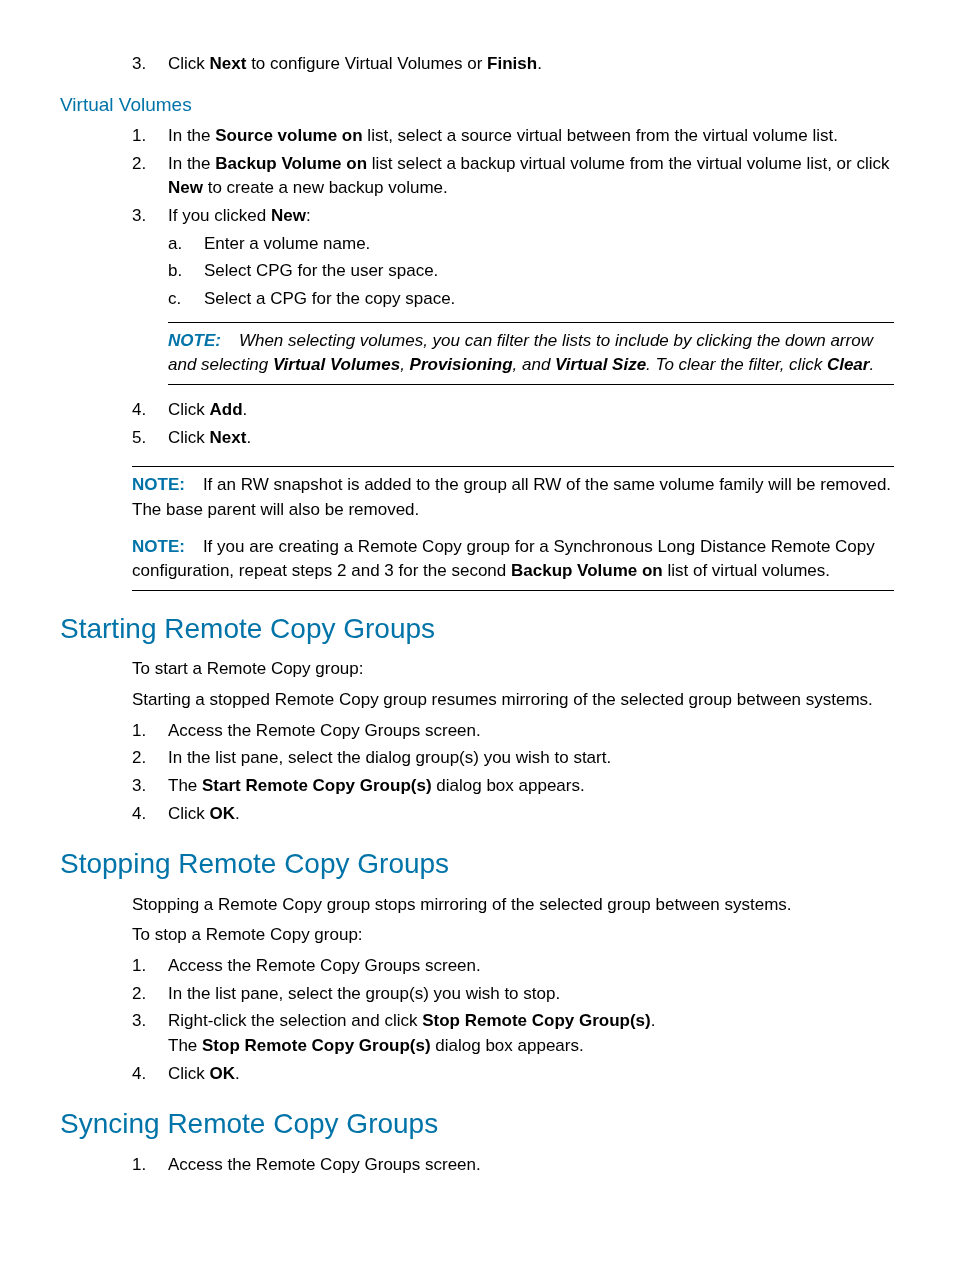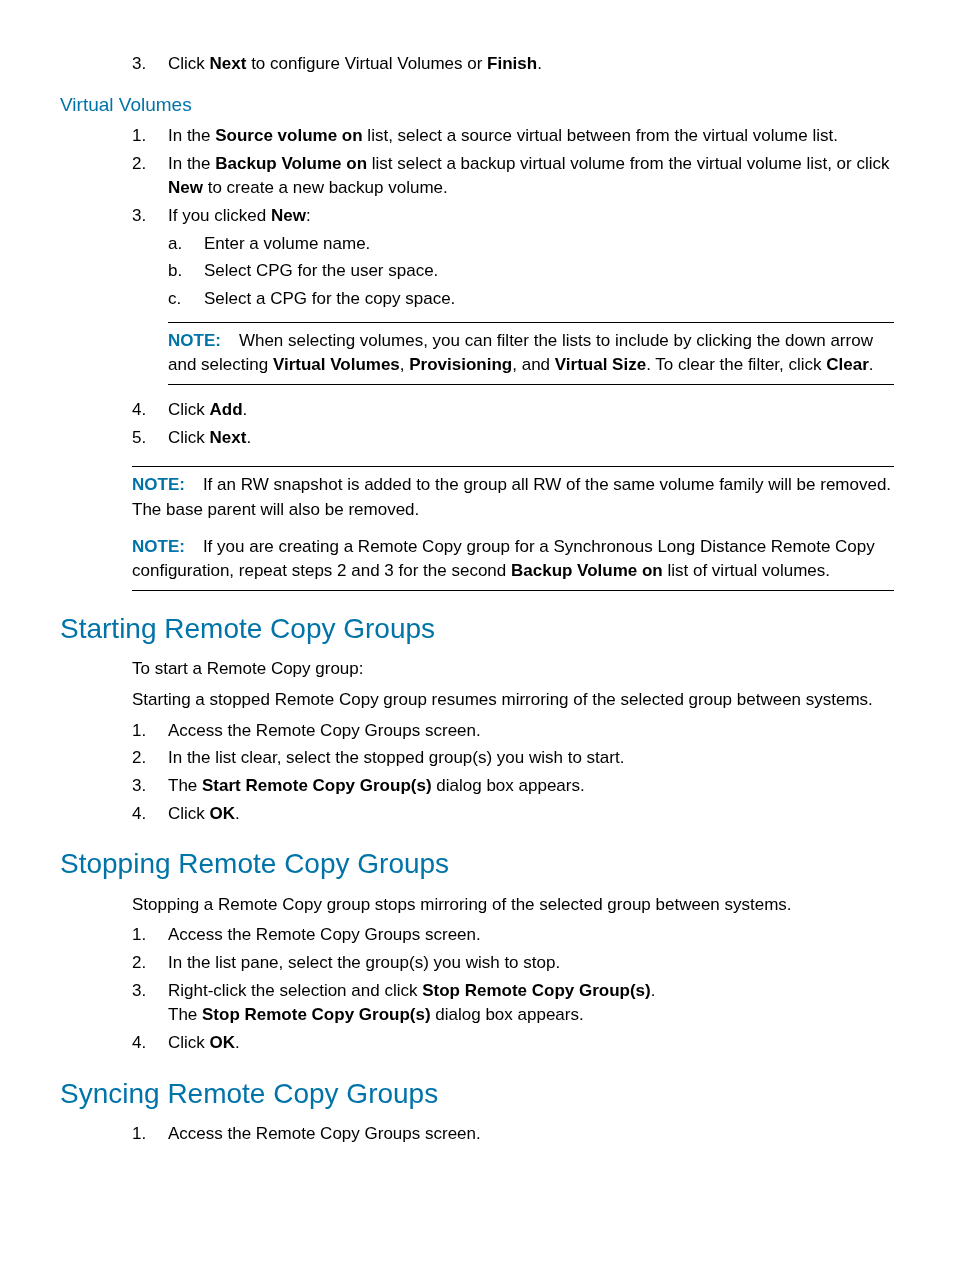--- a/index.html
+++ b/index.html
@@ -61,20 +61,21 @@
     text-align: left;
   }
   .ol-inner > li > .content {
     flex: 1;
   }
   .note-box {
     border-top: 1px solid #000;
     border-bottom: 1px solid #000;
     margin: 10px 0 10px 0;
     padding: 6px 0;
+    font-style: italic;
   }
   .note-box.inner {
     margin-left: 0;
   }
   .note-stack {
     border-top: 1px solid #000;
     border-bottom: 1px solid #000;
     margin: 16px 0 10px 72px;
     padding: 0;
   }
@@ -172,40 +173,41 @@
   <h2 class="section">Starting Remote Copy Groups</h2>
   <p class="body">To start a Remote Copy group:</p>
   <p class="body">Starting a stopped Remote Copy group resumes mirroring of the selected group between systems.</p>
   <ol class="ol-outer">
     <li>
       <span class="num">1.</span>
       <span class="content">Access the Remote Copy Groups screen.</span>
     </li>
     <li>
       <span class="num">2.</span>
-      <span class="content">In the list clear, select the stopped group(s) you wish to start.</span>
+      <span class="content">In the list pane, select the dialog group(s) you wish to start.</span>
     </li>
     <li>
       <span class="num">3.</span>
       <span class="content">
         <div>
           <span>The </span><span class="b">Start Remote Copy Group(s)</span><span> dialog box appears.</span>
         </div>
       </span>
     </li>
     <li>
       <span class="num">4.</span>
       <span class="content">
         <span>Click </span><span class="b">OK</span><span>.</span>
       </span>
     </li>
   </ol>
 
   <h2 class="section">Stopping Remote Copy Groups</h2>
   <p class="body">Stopping a Remote Copy group stops mirroring of the selected group between systems.</p>
+  <p class="body">To stop a Remote Copy group:</p>
   <ol class="ol-outer">
     <li>
       <span class="num">1.</span>
       <span class="content">Access the Remote Copy Groups screen.</span>
     </li>
     <li>
       <span class="num">2.</span>
       <span class="content">In the list pane, select the group(s) you wish to stop.</span>
     </li>
     <li>

